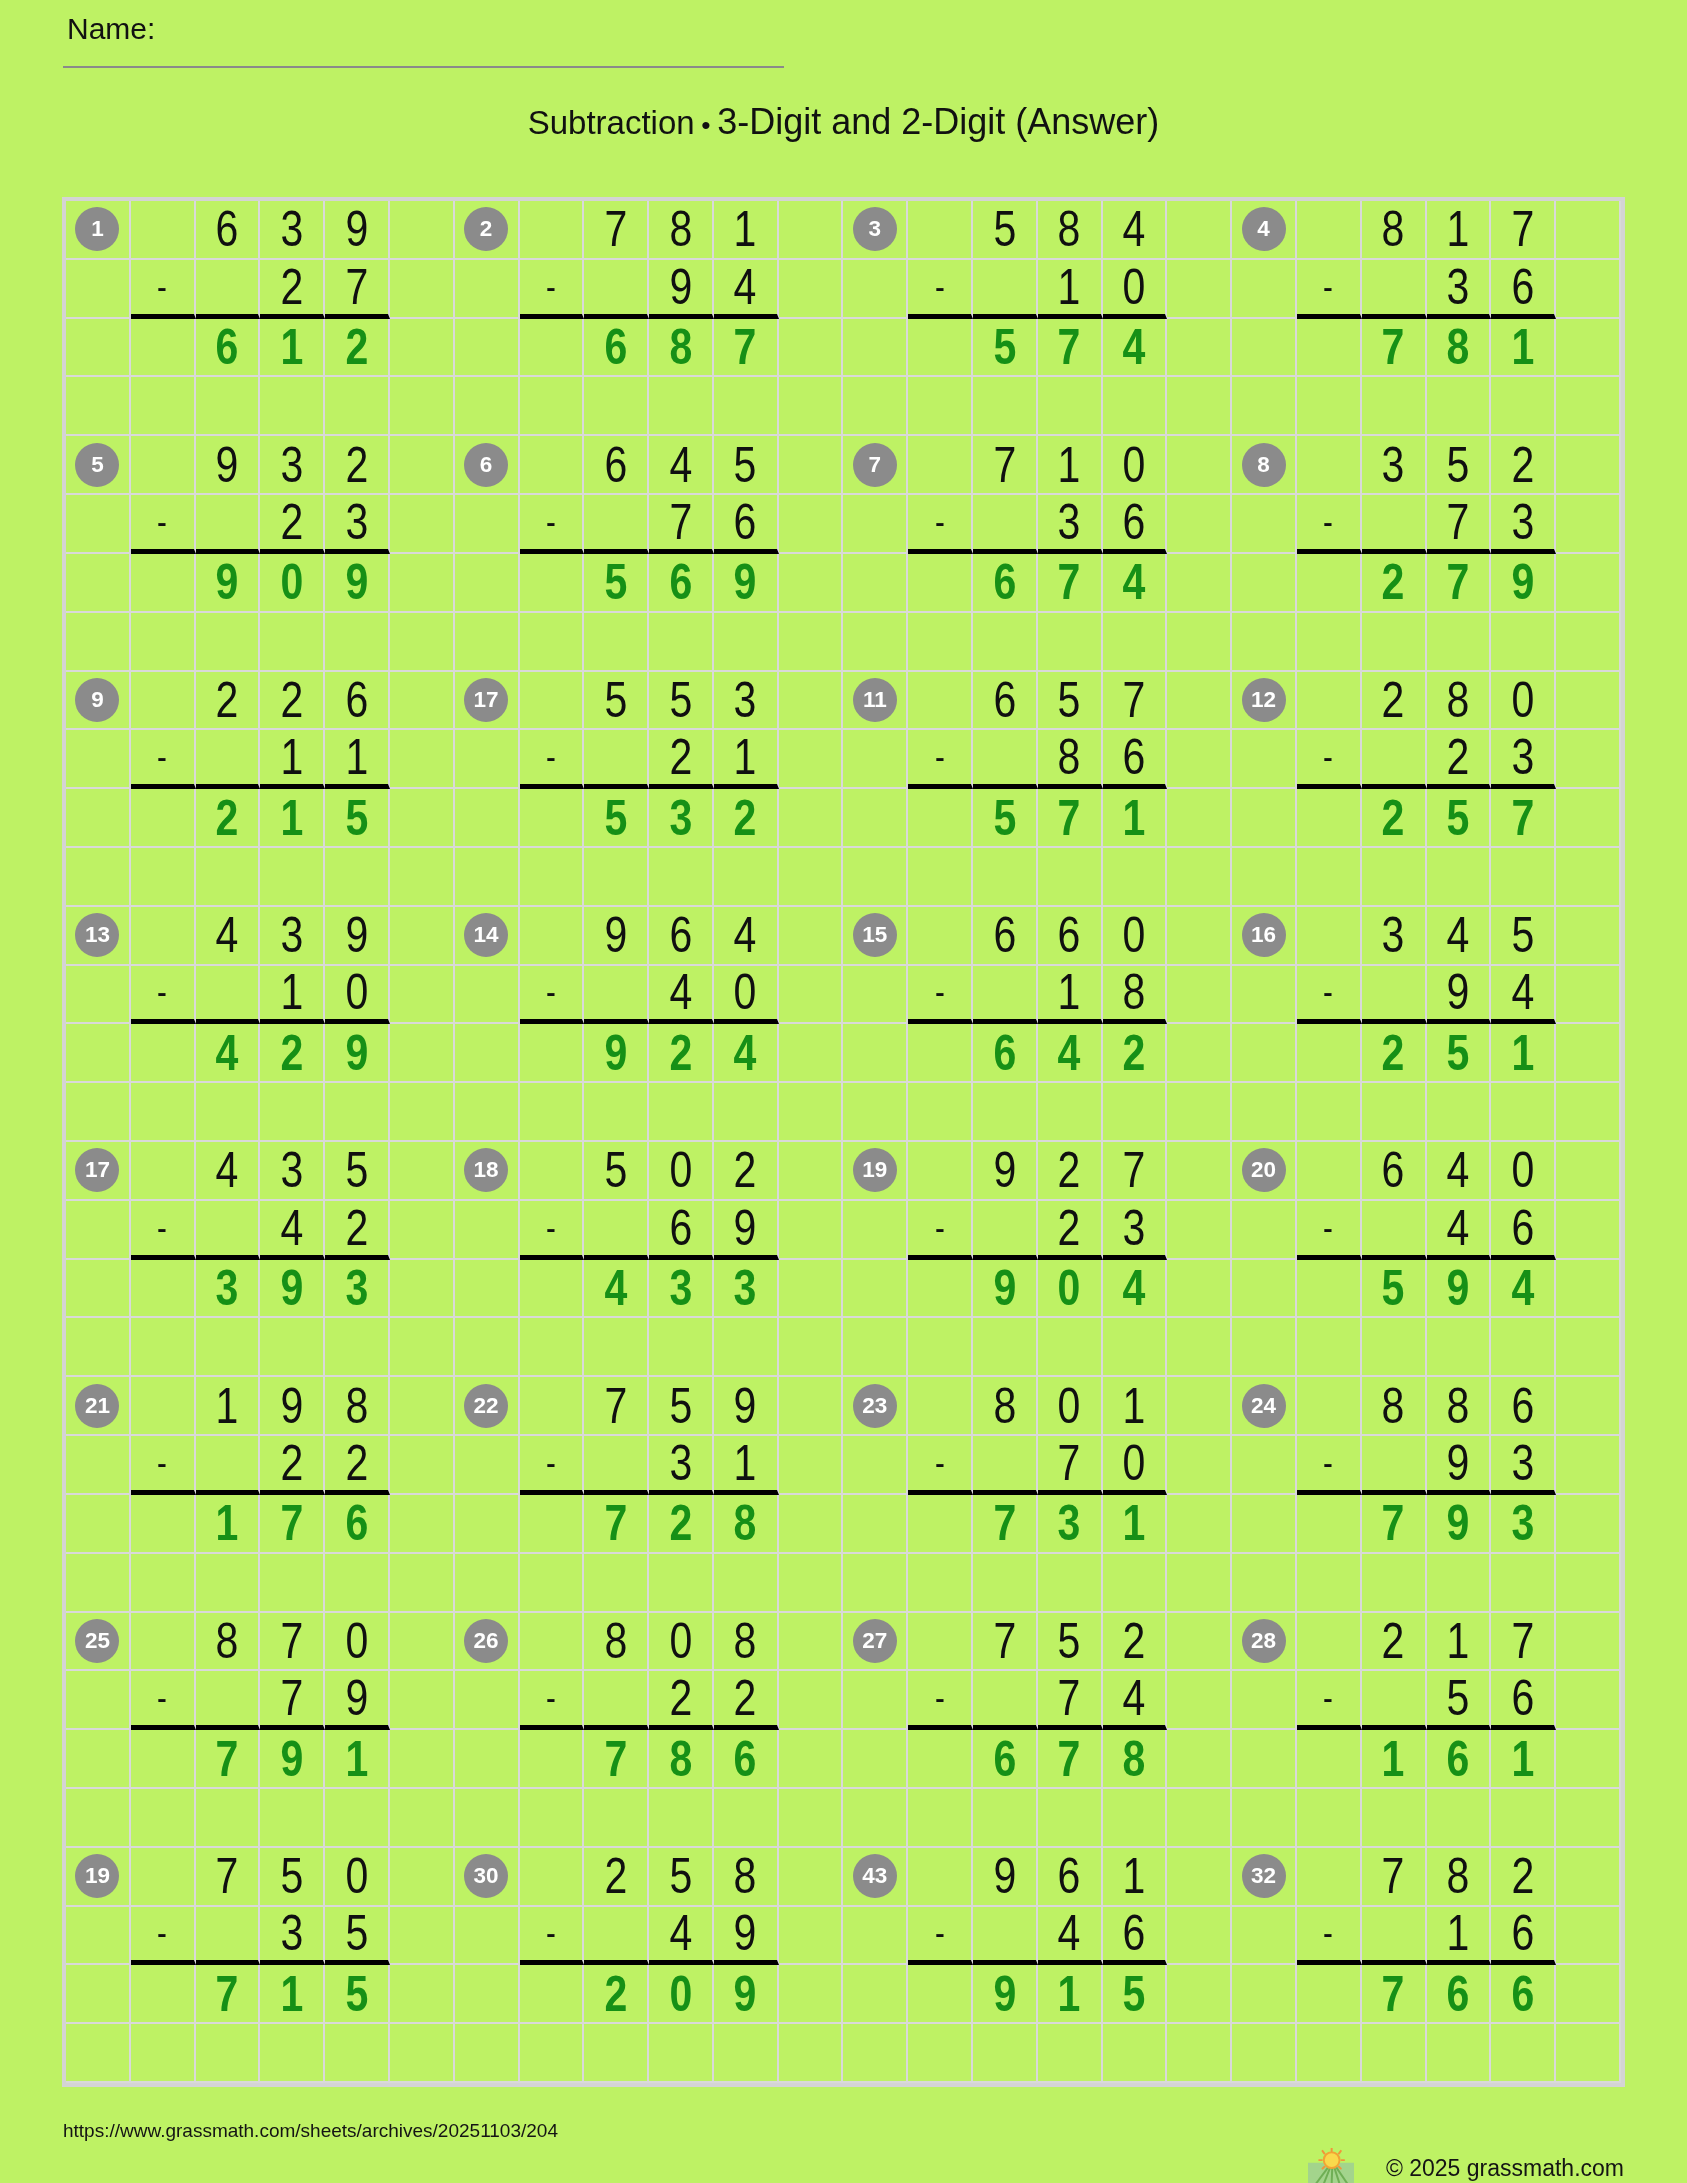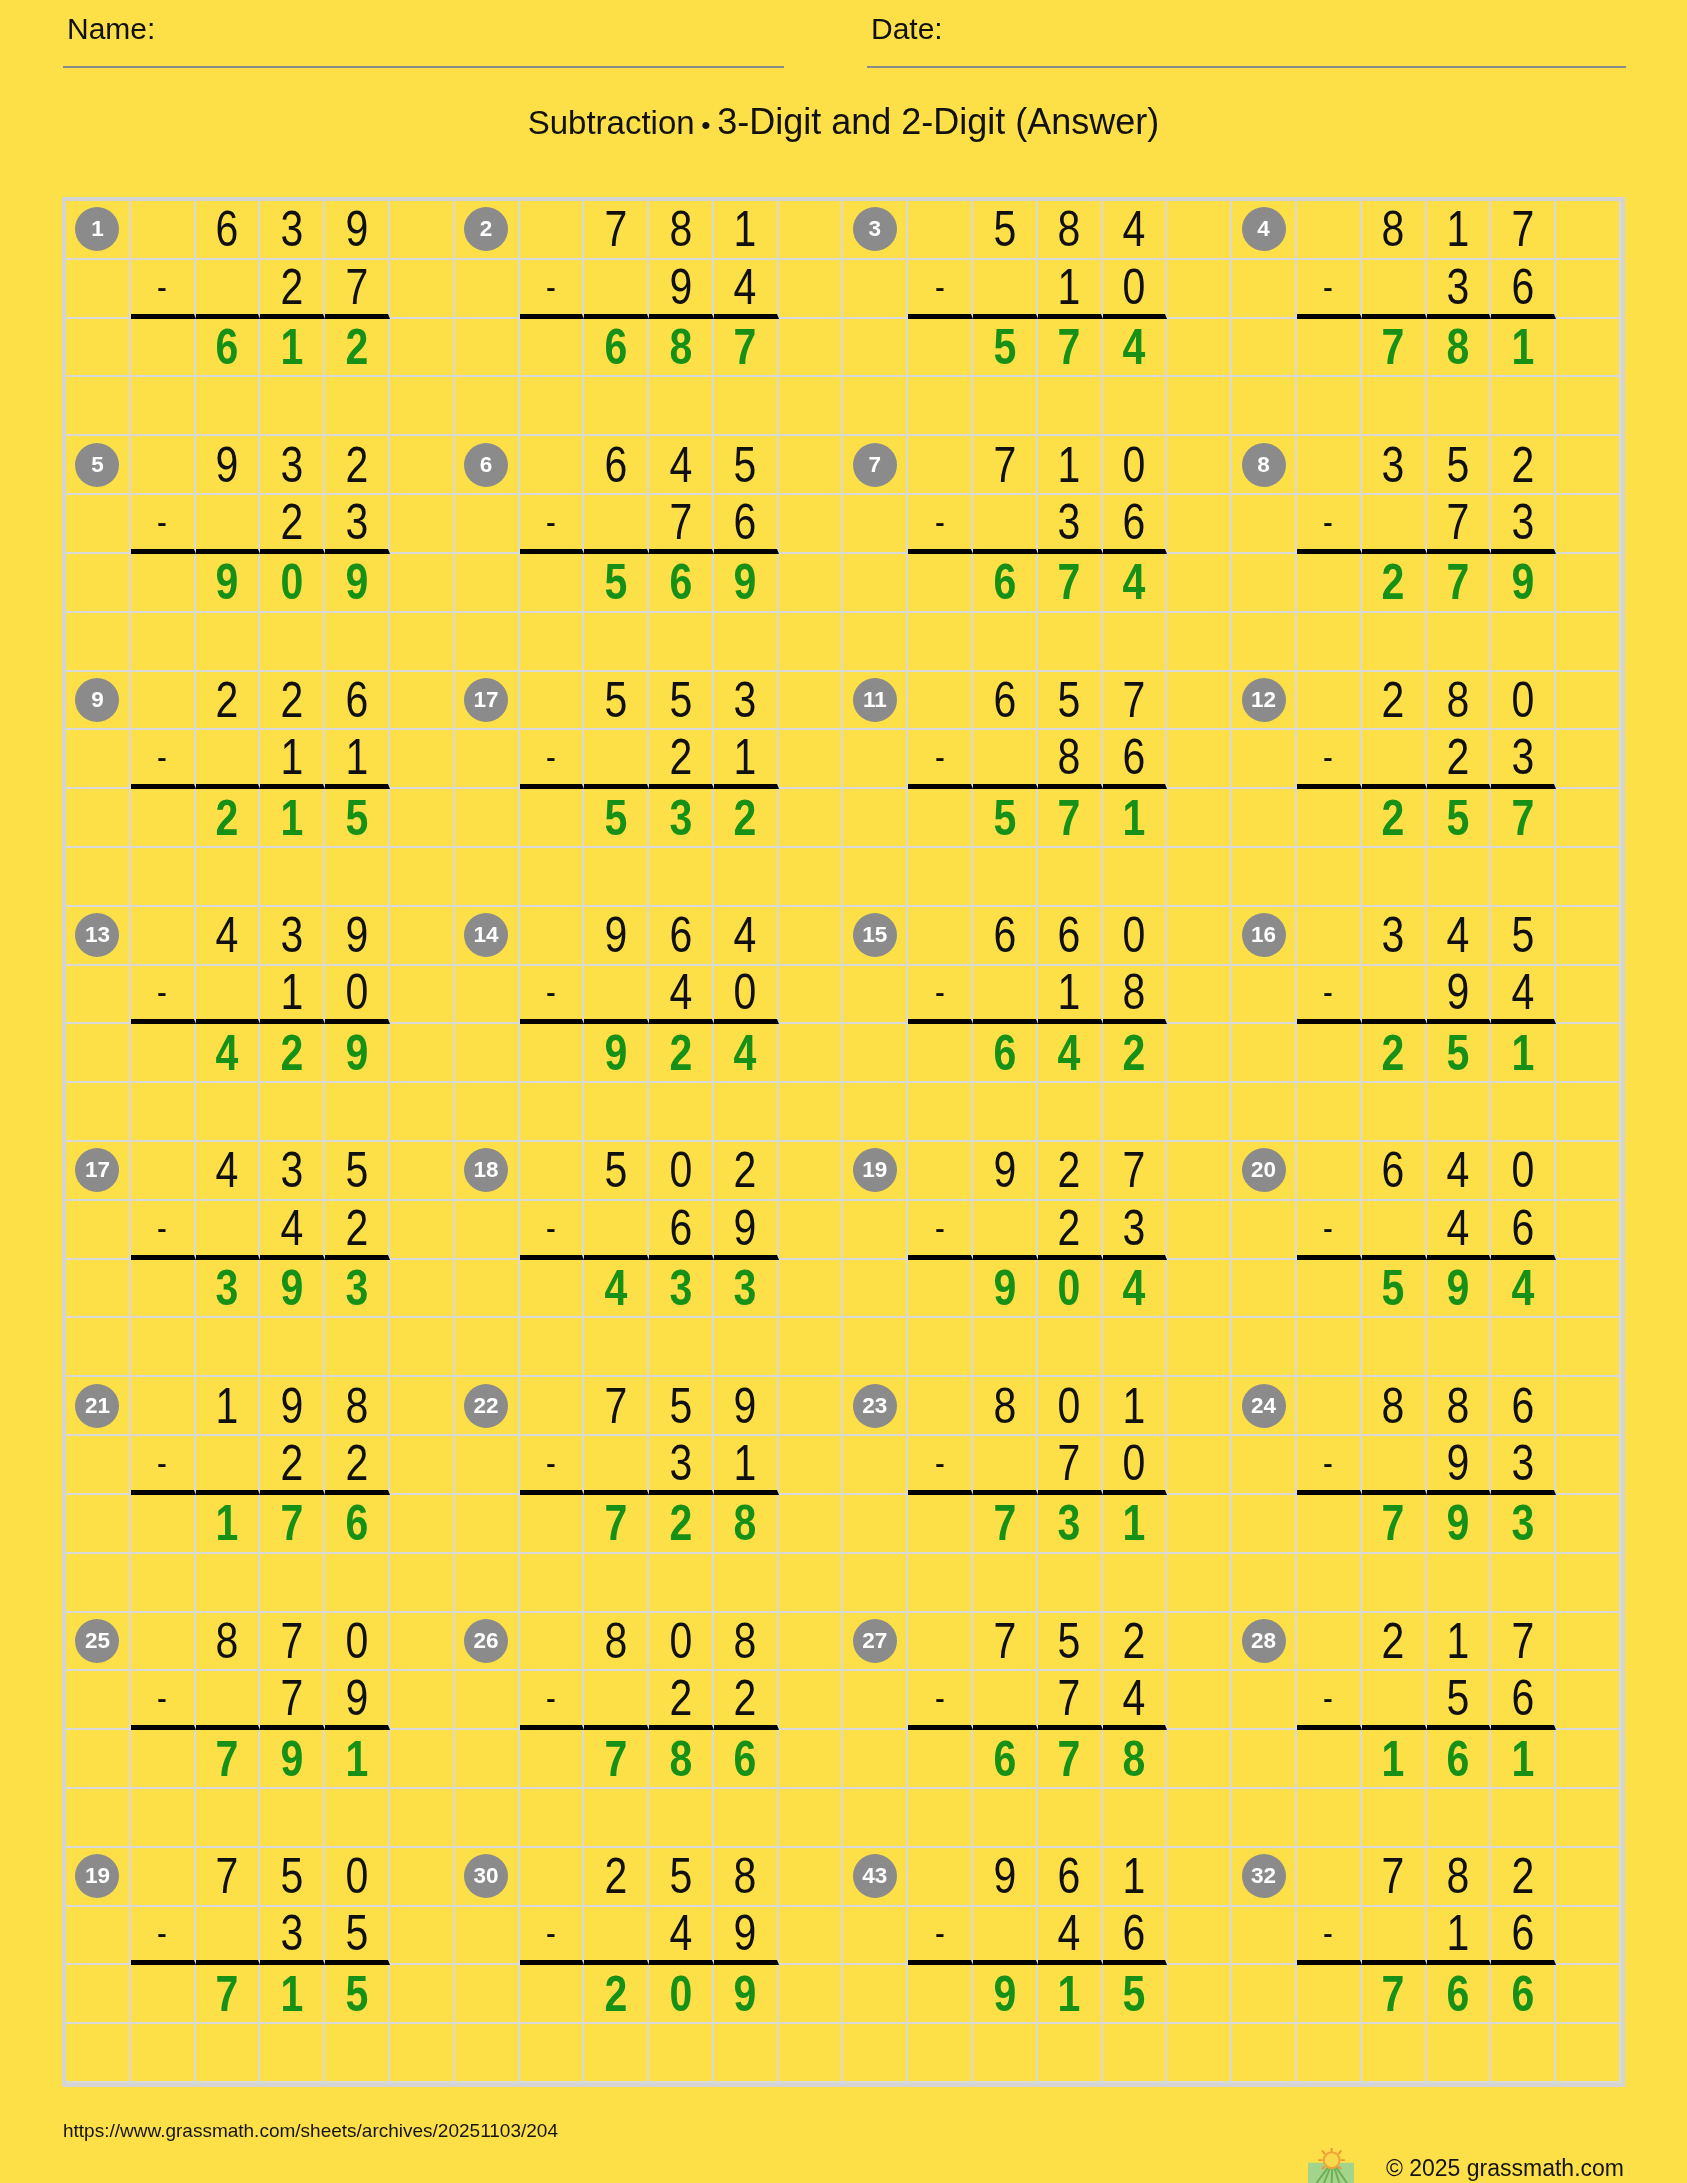--- a/index.html
+++ b/index.html
@@ -1,19 +1,19 @@
 <!DOCTYPE html>
 <html style="--answer-green: #169016; --badge-gray: #8b8b8b; --grid-line: #d9d9d9; --answer-rule: #000000;font-size:10.6px"><head>
 <meta charset="utf-8">
 <style>
   html,body{margin:0;padding:0;background:#ffffff;}
   .page{
     position:relative;
     width:1687px;height:2183px;
-    background:#fde047;
+    background:#bef264;
     font-family:"Liberation Sans","DejaVu Sans",sans-serif;
     color:#111;
     overflow:hidden;
   }
   
   .header{
     position:absolute;left:63px;top:12px;width:1563px;
     display:flex;justify-content:space-between;
   }
   .field{border-bottom:2.6px solid #8a8a8a;height:54px;}
@@ -73,23 +73,20 @@
 </style>
 </head>
 <body>
 
 <div class="page">
 
   <div class="header">
     <div class="field name">
       <span class="lbl">Name:</span>
     </div>
-    <div class="field date">
-      <span class="lbl">Date:</span>
-    </div>
   </div>
 
   <div class="title">
     <span class="main">Subtraction</span><span class="sep">•</span><span class="sub">3-Digit and 2-Digit (Answer)</span>
   </div>
 
   <div class="sheet">
       <div class="cell">
         <div class="badge">1</div>
       </div>

